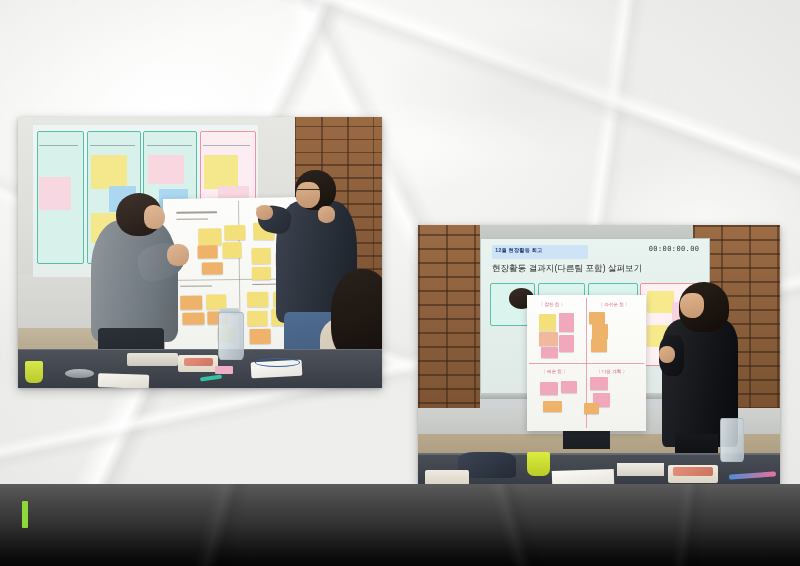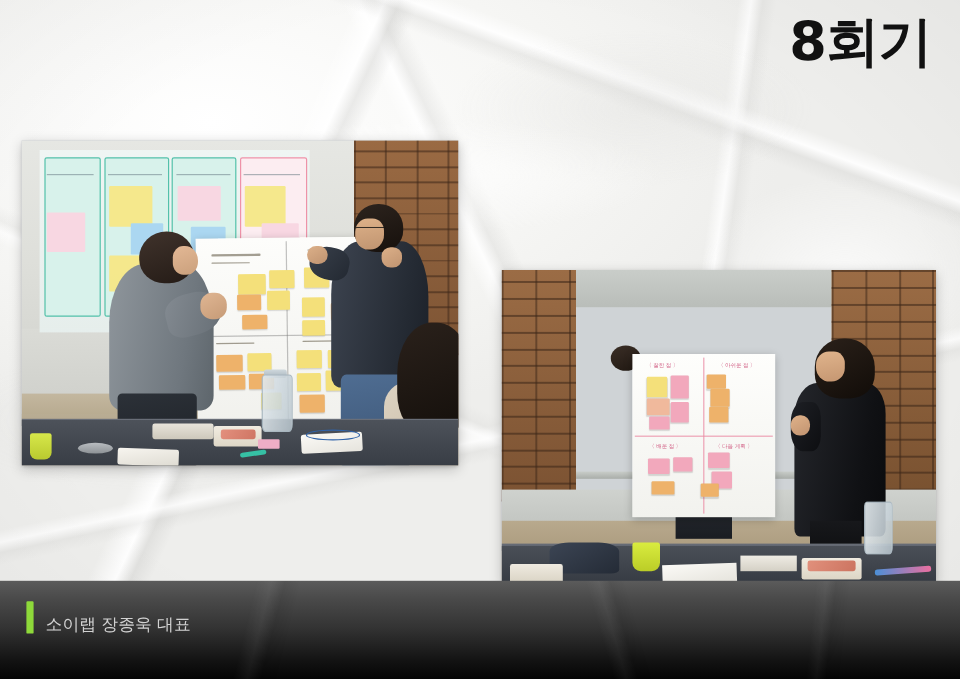--- a/index.html
+++ b/index.html
@@ -271,21 +271,20 @@
 <div id="stage">
 
   <div class="paper">
     <div class="base"></div>
     <div class="crease cr1"></div>
     <div class="crease cr2"></div>
     <div class="crease cr3"></div>
     <div class="vign"></div>
   </div>
 
-  <div class="heading">8회기</div>
 
   <div class="photo" id="photo-left">
     <div class="ph-in">
       <div class="l-wall"></div>
       <div class="l-wallLow"></div>
       <div class="l-brick"></div>
       <div class="l-brick2"></div>
       <div class="l-skirt"></div>
       <div class="l-floor"></div>
 
@@ -381,20 +380,35 @@
   </div>
 
   <div class="photo" id="photo-right">
     <div class="ph-in">
       <div class="r-wallMid"></div>
       <div class="r-brickL"></div>
       <div class="r-brickR"></div>
       <div class="r-wallLow"></div>
       <div class="r-floor"></div>
 
+      <div class="r-screen">
+        <div class="sTitleBox"></div>
+        <div class="sTitle">12월 현장활동 회고</div>
+        <div class="sTimer">00:00:00.00</div>
+        <div class="sSub">현장활동 결과지(다른팀 포함) 살펴보기</div>
+
+        <div class="sCard" style="left:4%;top:28%;width:19%;height:26%;"></div>
+        <div class="sCard" style="left:25%;top:28%;width:20%;height:26%;"></div>
+        <div class="sCard" style="left:47%;top:28%;width:21%;height:26%;"></div>
+        <div class="sCardPink" style="left:70%;top:28%;width:26%;height:52%;"></div>
+        <div class="pstick" style="left:73%;top:33%;width:12%;height:14%;background:#f6ea8c;"></div>
+        <div class="pstick" style="left:84%;top:40%;width:10%;height:13%;background:#f7d3df;"></div>
+        <div class="pstick" style="left:73%;top:55%;width:12%;height:14%;background:#f6ea8c;"></div>
+        <div class="pstick" style="left:84%;top:58%;width:10%;height:12%;background:#f7d3df;"></div>
+      </div>
       <div class="r-screenBar"></div>
 
       <div class="r-hHead"></div>
       <div class="r-hidden"></div>
 
       <div class="r-chart">
         <div class="xh" style="top:50%;"></div>
         <div class="xv" style="left:50%;"></div>
         <div class="qlab" style="left:10%;top:5%;">〈 잘한 점 〉</div>
         <div class="qlab" style="left:60%;top:5%;">〈 아쉬운 점 〉</div>
@@ -436,17 +450,16 @@
       <div class="r-food"></div>
       <div class="r-tray2"></div>
       <div class="r-pens"></div>
     </div>
   </div>
 
   <div id="caption-bar">
     <div class="sheen"></div>
     <div class="cap-inner">
       <div id="accent-bar"></div>
-      <div id="caption-subtitle">소이랩 장종욱 대표</div>
     </div>
   </div>
 
 </div>
 
 </body></html>

